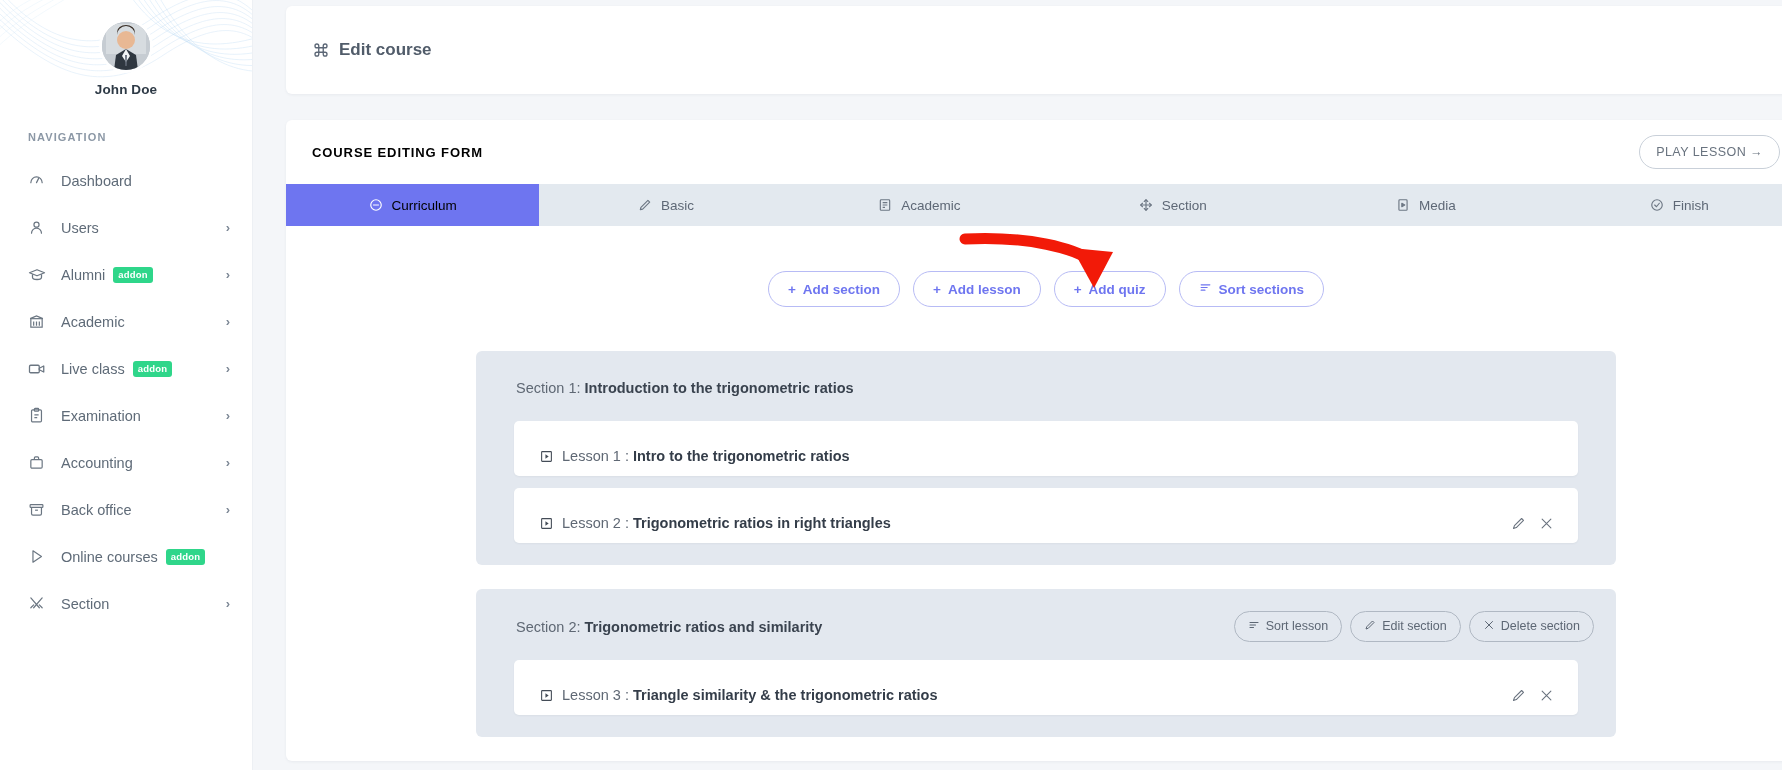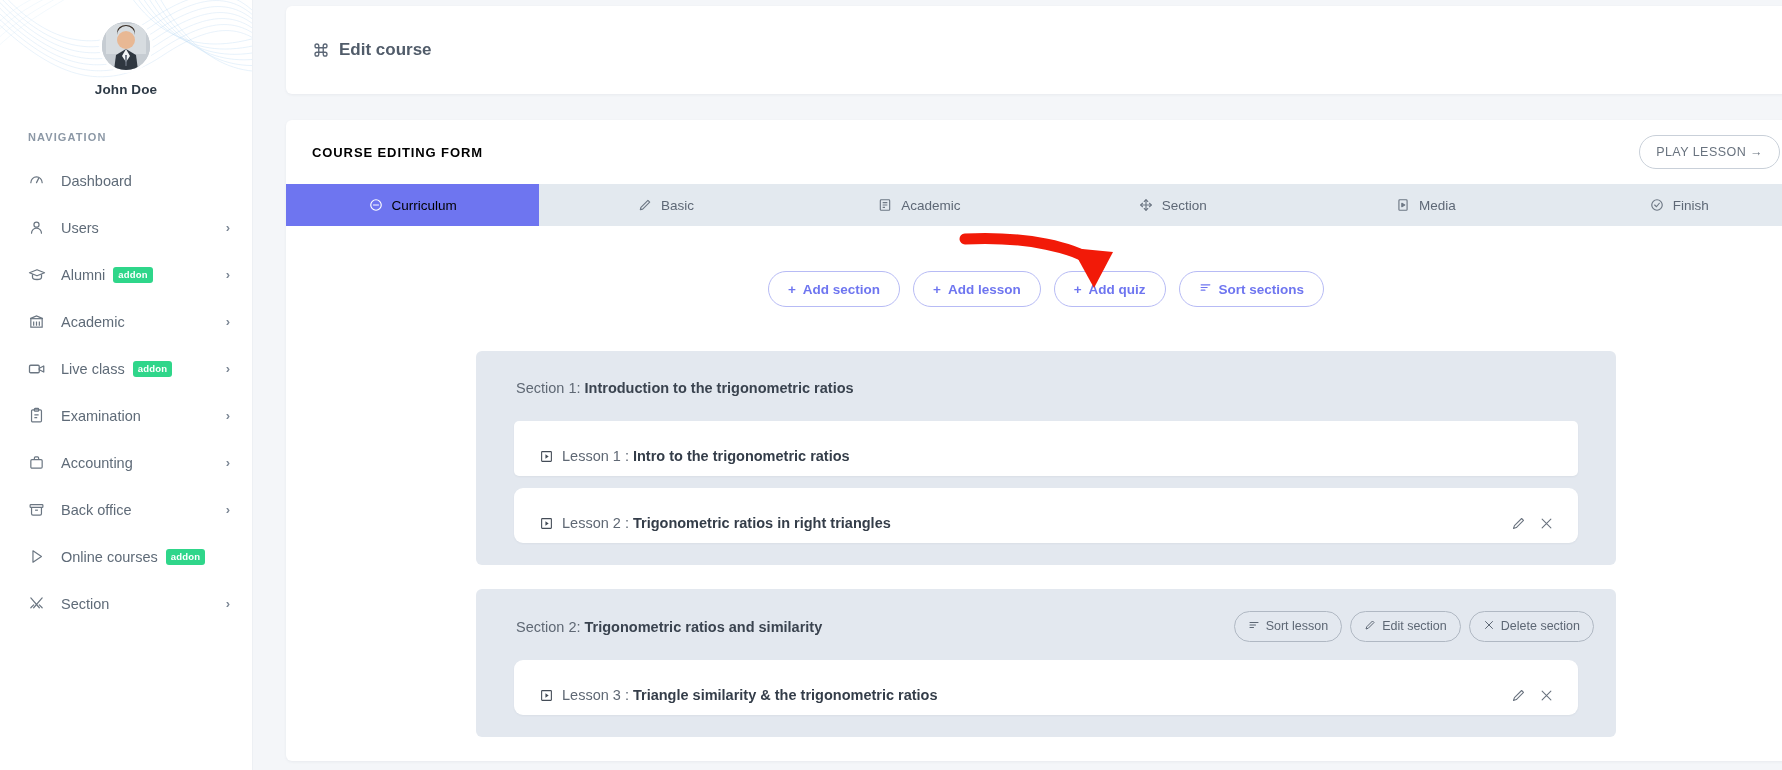--- a/index.html
+++ b/index.html
@@ -110,21 +110,21 @@
     display: flex; align-items: flex-start; gap: 6px; white-space: nowrap;
     font-family: "Liberation Sans", sans-serif;
   }
   .lesson-list { margin-top: 18px; padding: 0 18px; }
   .lesson-row {
     background: #fff; border-radius: 5px; height: 55px;
     display: flex; align-items: center; padding: 15px 24px 0 26px;
     margin-bottom: 12px;
     box-shadow: 0 1px 2px rgba(40,50,70,.05);
   }
-  .lesson-row:last-child { margin-bottom: 0; border-radius: 9px; }
+  .lesson-row:last-child { margin-bottom: 0; }
   .lesson-ic { display: flex; color: #444c57; margin-right: 9px; }
   .lesson-text { font-size: 14.5px; color: #5f6874; }
   .lesson-text b { color: #343d49; font-weight: bold; }
   .lesson-tools { margin-left: auto; display: flex; align-items: center; gap: 13px; color: #6a737f; }
   .tool { cursor: pointer; display: flex; }
 
   
   .annot { position: absolute; left: 0; top: 0; width: 1782px; height: 770px; pointer-events: none; }
 </style>
 </head>

